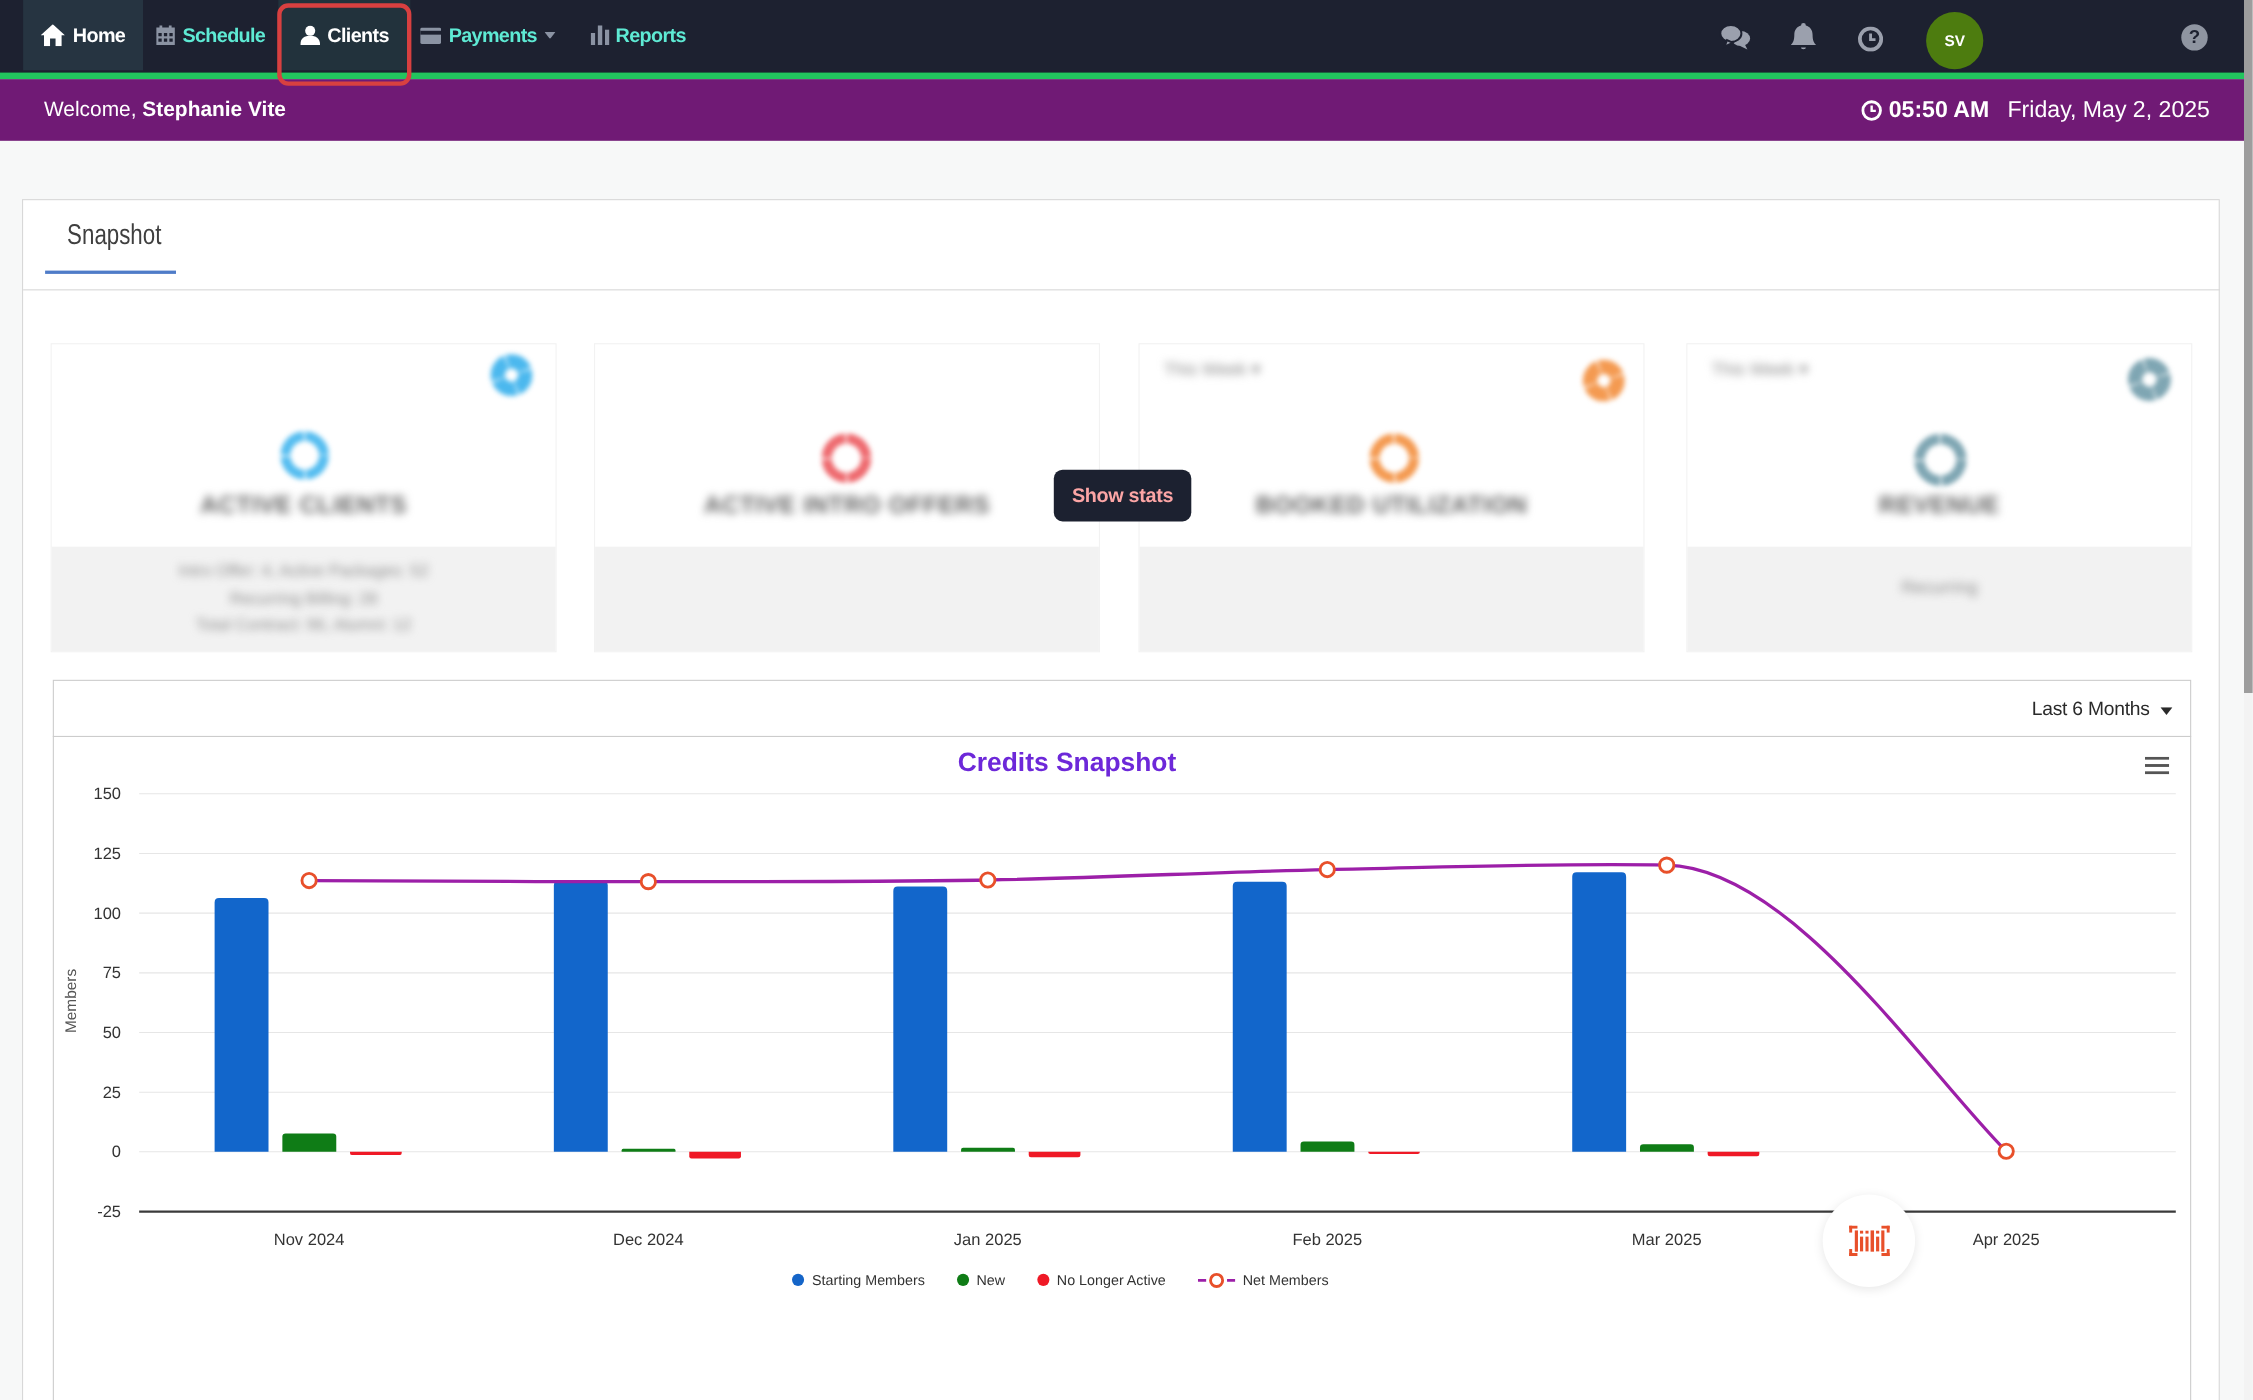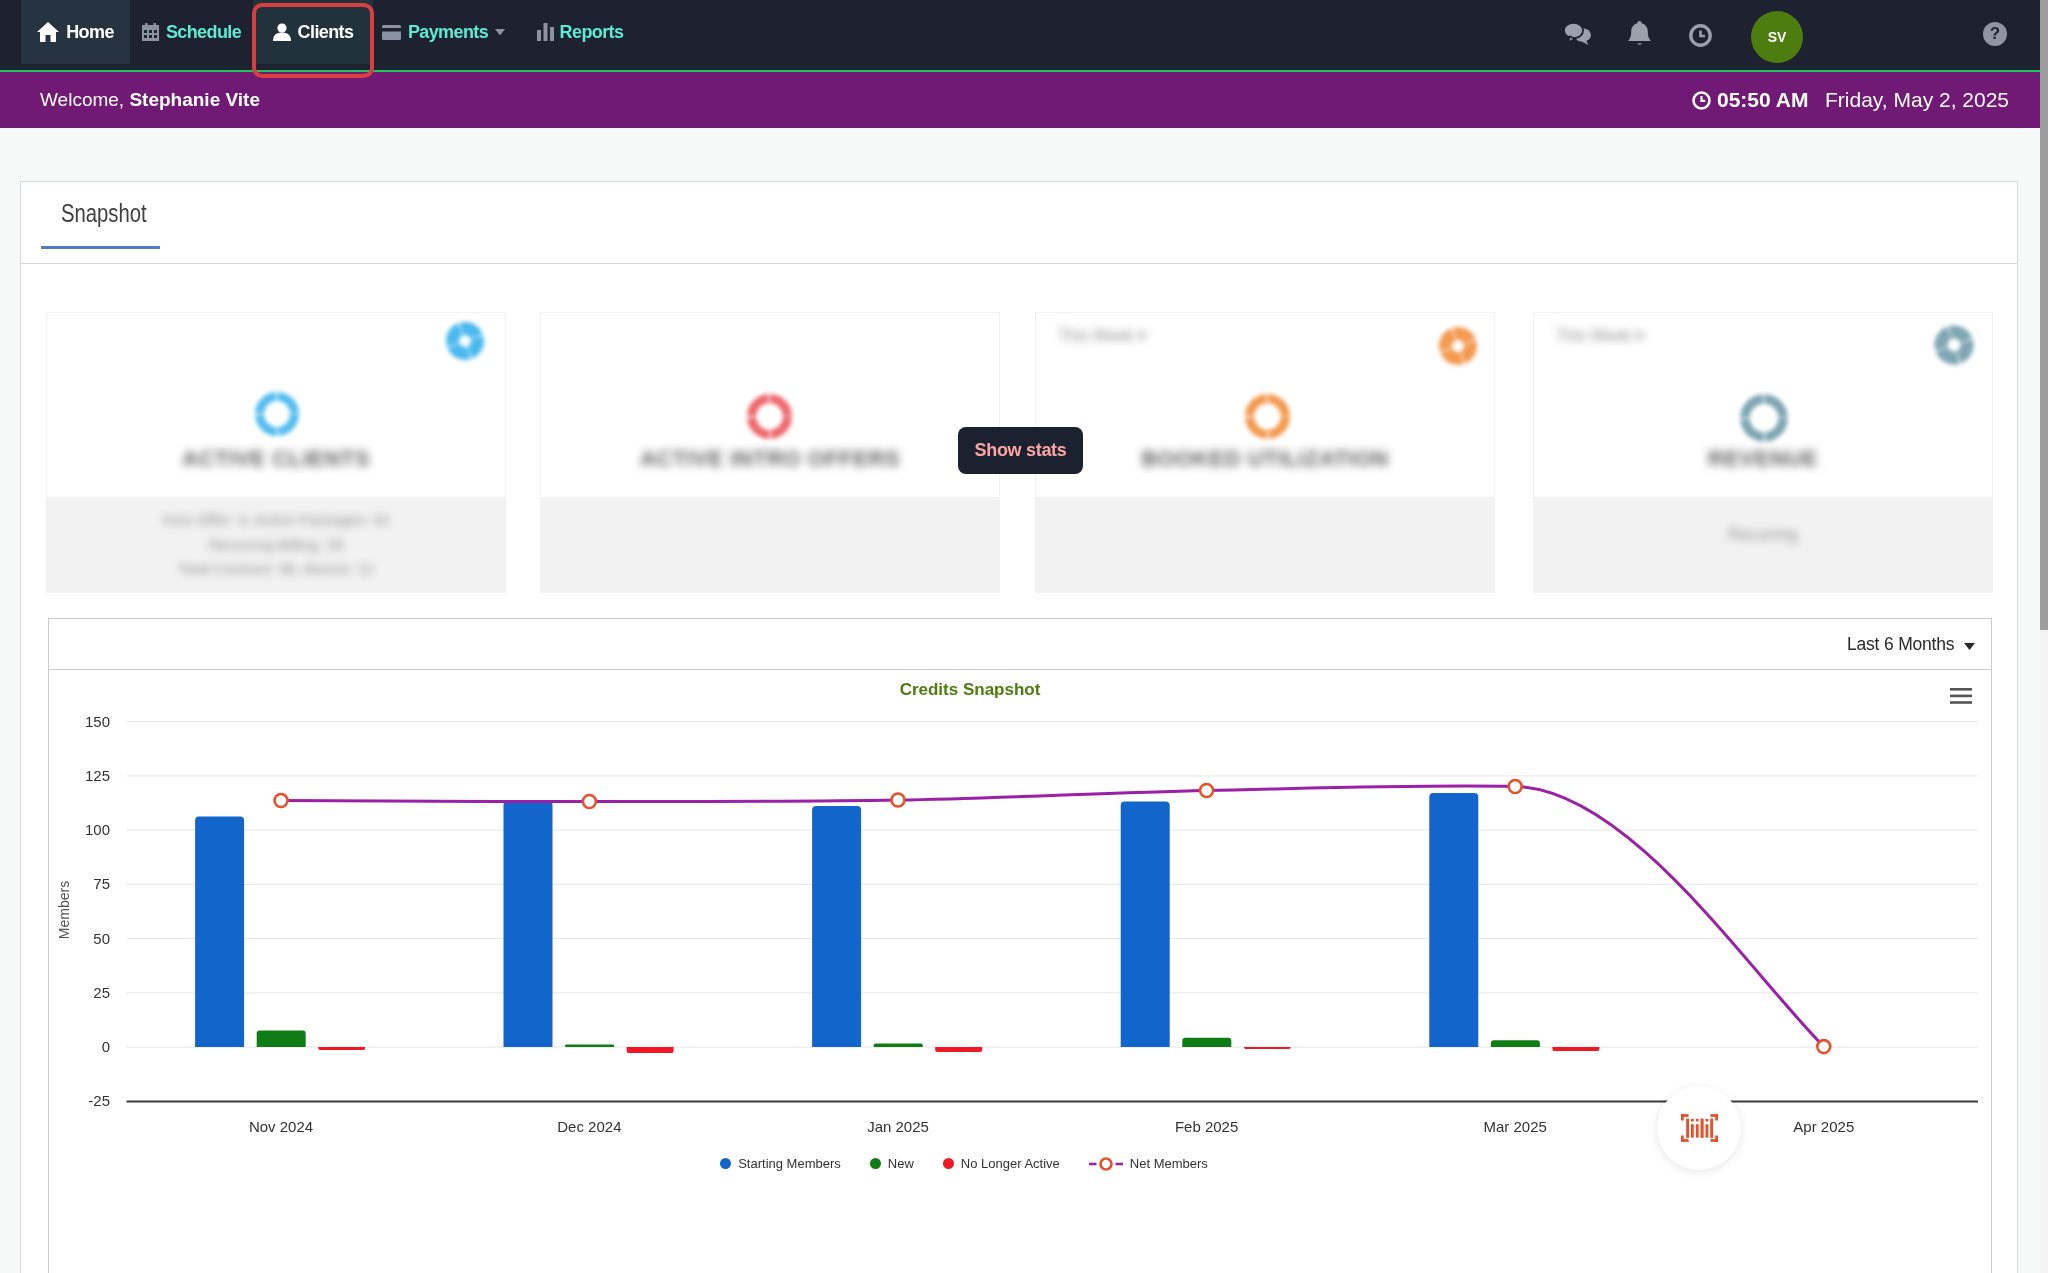--- a/index.html
+++ b/index.html
@@ -5,21 +5,21 @@
 * { margin:0; padding:0; box-sizing:border-box; }
 html,body { width:2048px; height:1273px; overflow:hidden; font-family:"Liberation Sans", sans-serif; background:#f7f8f8; }
 #root { position:relative; width:2048px; height:1273px; }
 .abs { position:absolute; }
 
 
 #sbtrack { position:absolute; left:2040px; top:0; width:8px; height:1273px; background:#f3f3f3; }
 #sbthumb { position:absolute; left:2040px; top:0; width:8px; height:630px; background:#9d9d9d; }
 
 
-#nav { position:absolute; left:0; top:0; width:2040px; height:72px; background:#1d2130; border-bottom:2px solid #22c55e; box-sizing:border-box; }
+#nav { position:absolute; left:0; top:0; width:2040px; height:72px; background:#1d2130; border-bottom:6px solid #22c55e; box-sizing:border-box; }
 .navtab { position:absolute; top:0; height:64px; display:flex; align-items:center; justify-content:center; }
 .navlabel { font-size:18px; font-weight:700; letter-spacing:-0.6px; }
 .nav-grey { color:#5eead4; }
 .nav-white { color:#ffffff; }
 #redbox { position:absolute; left:252px; top:3px; width:122px; height:75px; border:4px solid #d84040; border-radius:10px; z-index:5; }
 
 
 #banner { position:absolute; left:0; top:72px; width:2040px; height:56px; background:#701a75; color:#fff; }
 
 
@@ -34,21 +34,21 @@
 .blur3 { filter:blur(2.2px); }
 .cardtitle { position:absolute; width:458px; text-align:center; top:133px; font-size:22px; font-weight:700; color:#5f5f5f; letter-spacing:0.5px; filter:blur(4px); }
 .footline { position:absolute; width:458px; text-align:center; font-size:15px; color:#8d8d8d; filter:blur(4px); }
 .thisweek { position:absolute; left:22px; top:13px; font-size:16px; color:#8a8a8a; filter:blur(4px); }
 #showstats { position:absolute; left:958px; top:427px; width:125px; height:47px; background:#1c2130; border-radius:8px; color:#fca5a5; font-size:18px; font-weight:700; letter-spacing:-0.3px; display:flex; align-items:center; justify-content:center; z-index:6; }
 
 
 #chartbox { position:absolute; left:48px; top:618px; width:1944px; height:800px; border:1px solid #cccccc; background:#fff; }
 #chartheadline { position:absolute; left:48px; top:669px; width:1944px; height:1px; background:#cccccc; }
 #last6 { position:absolute; left:1847px; top:634px; font-size:17.5px; color:#2a2a2a; letter-spacing:-0.2px; }
-#charttitle { position:absolute; left:48px; top:680px; width:1844px; text-align:center; font-size:17px; font-weight:700; color:#4d7c0f; }
+#charttitle { position:absolute; left:48px; top:680px; width:1844px; text-align:center; font-size:24px; font-weight:700; color:#6d28d9; }
 #burger { position:absolute; left:1950px; top:688px; }
 #legend { position:absolute; left:48px; top:1156px; width:1832px; display:flex; justify-content:center; gap:29px; font-size:13px; color:#333; align-items:center; }
 .legitem { display:flex; align-items:center; gap:7px; }
 .dot { width:11px; height:11px; border-radius:50%; }
 
 
 #logocircle { position:absolute; left:1657px; top:1086px; width:84px; height:84px; border-radius:50%; background:#fff; box-shadow:0 2px 10px rgba(0,0,0,0.10); z-index:8; }
 </style>
 </head>
 <body>

